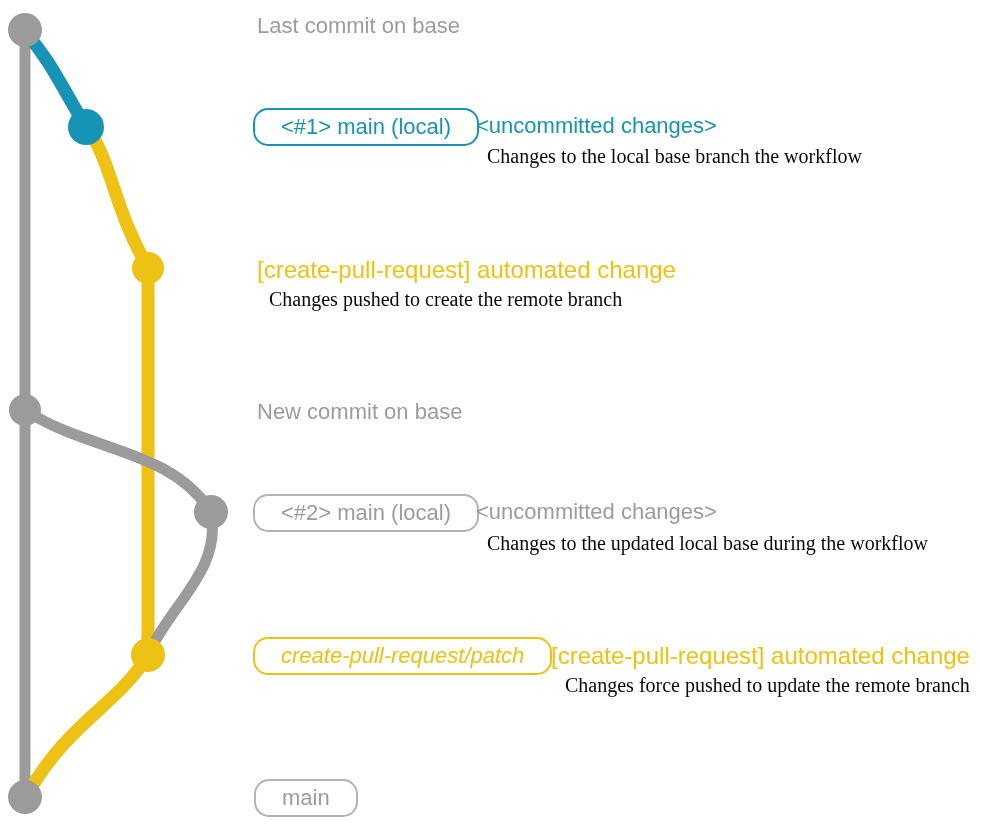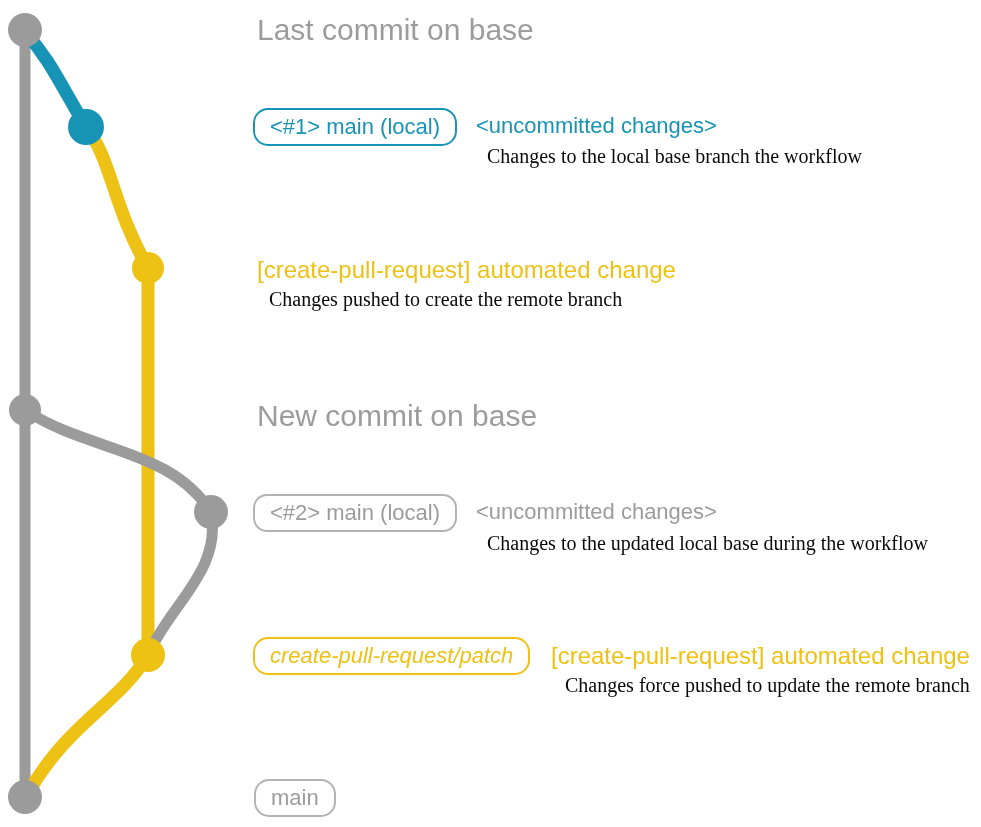--- a/index.html
+++ b/index.html
@@ -27,38 +27,38 @@
   }
   .edge { fill: none; stroke-linecap: round; }
   .edge-gray  { stroke: var(--gray); stroke-width: 11px; }
   .edge-teal  { stroke: var(--teal); stroke-width: 13px; }
   .edge-yellow{ stroke: var(--yellow); stroke-width: 13px; }
   .node-gray   { fill: var(--gray); }
   .node-teal   { fill: var(--teal); }
   .node-yellow { fill: var(--yellow); }
 
   .txt { position: absolute; white-space: nowrap; }
-  .heading  { font-size: 30px; color: var(--gray-text); }
+  .heading  { font-size: 22px; color: var(--gray-text); }
   .status-teal { font-size: 22px; color: var(--teal); }
   .status-gray { font-size: 22px; color: var(--gray-text); }
   .label-yellow { font-size: 24px; color: var(--yellow); }
   .label-gray   { font-size: 22px; color: var(--gray-text); }
   .note {
     font-family: "Liberation Serif", serif;
     font-size: 20px;
     color: var(--note);
   }
   .badge {
     position: absolute;
     display: inline-flex;
     align-items: center;
     justify-content: center;
     border: 2px solid;
     border-radius: 15px;
-    padding: 5px 15px;
+    padding: 5px 26px;
     font-size: 22px;
     line-height: 1.1;
     background: #ffffff;
   }
   .badge-teal   { border-color: var(--teal);   color: var(--teal); }
   .badge-gray   { border-color: var(--gray-border); color: var(--gray-text); }
   .badge-yellow { border-color: var(--yellow); color: var(--yellow); font-style: italic; }
 </style>
 </head>
 <body>
@@ -93,21 +93,21 @@
 
   <div class="badge badge-teal" style="left:253px; top:108px;">&lt;#1&gt; main (local)</div>
   <div class="txt status-teal" style="left:476px; top:113px;">&lt;uncommitted changes&gt;</div>
   <div class="txt note" style="left:487px; top:145px;">Changes to the local base branch the workflow</div>
 
   <div class="txt label-yellow" style="left:257px; top:256px;">[create-pull-request] automated change</div>
   <div class="txt heading" style="left:257px; top:399px;">New commit on base</div>
 
   <div class="txt note" style="left:269px; top:288px;">Changes pushed to create the remote branch</div>
 
-  <div class="badge badge-gray" style="left:253px; top:494px;border-radius:14px;">&lt;#2&gt; main (local)</div>
+  <div class="badge badge-gray" style="left:253px; top:494px;">&lt;#2&gt; main (local)</div>
   <div class="txt status-gray" style="left:476px; top:499px;">&lt;uncommitted changes&gt;</div>
   <div class="txt note" style="left:487px; top:532px;">Changes to the updated local base during the workflow</div>
 
   <div class="badge badge-yellow" style="left:253px; top:637px;">create-pull-request/patch</div>
   <div class="txt label-yellow" style="left:551px; top:642px;">[create-pull-request] automated change</div>
   <div class="txt note" style="left:565px; top:674px;">Changes force pushed to update the remote branch</div>
 
   <div class="badge badge-gray" style="left:254px; top:779px;">main</div>
 
 </div>

